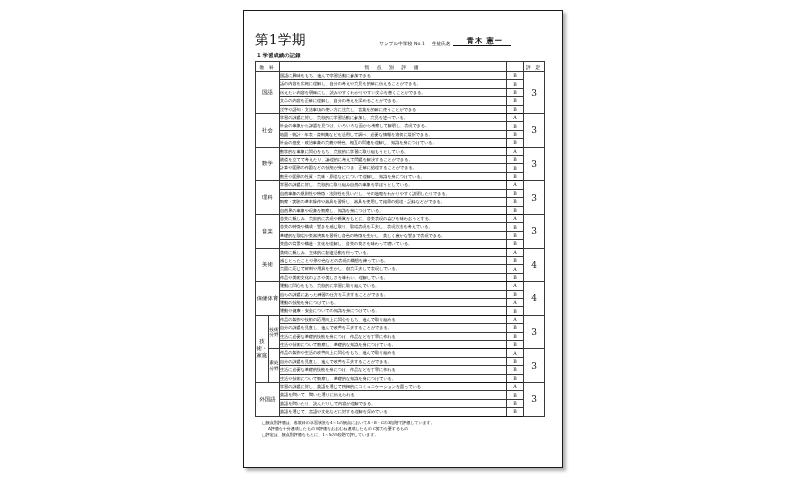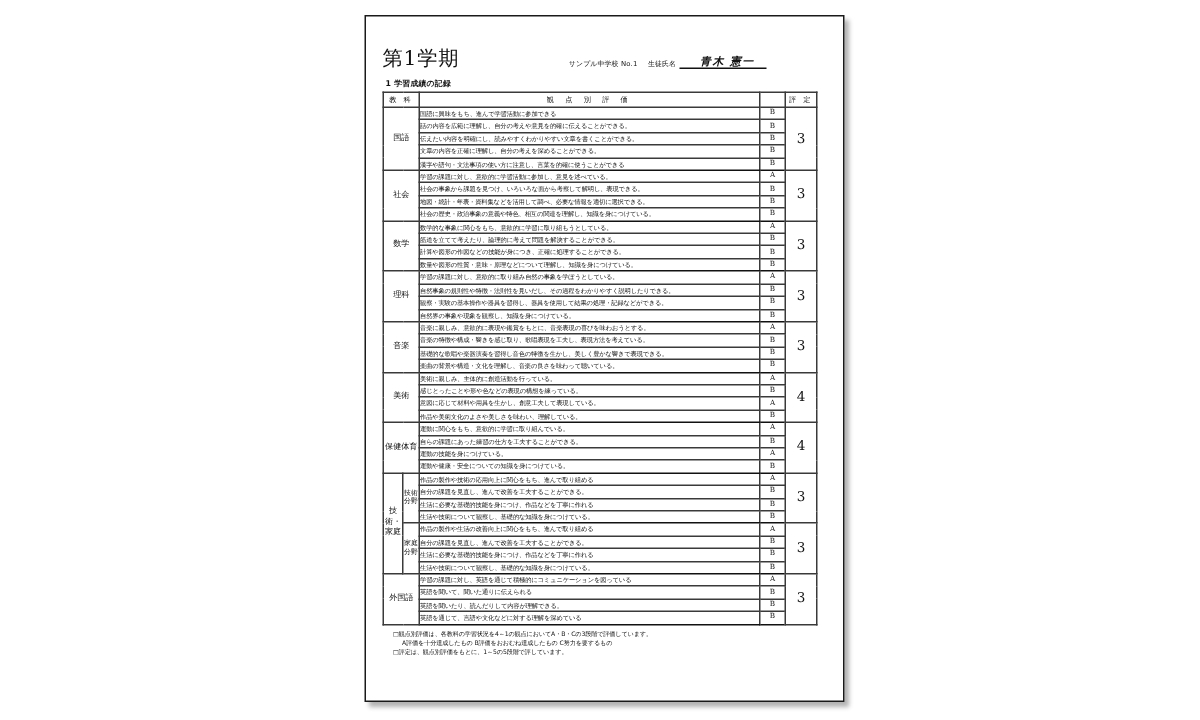--- a/index.html
+++ b/index.html
@@ -62,21 +62,20 @@
   }
   .school-name { margin-right: 7px; letter-spacing: .1px; }
   .student-lbl { margin-right: 2px; letter-spacing: .1px; }
   .student-name {
     font-size: 7.2px;
     font-weight: bold;
     border-bottom: 1.1px solid #111;
     padding: 0 8px 0 14px;
     letter-spacing: 1px;
     line-height: 8px;
-    font-style: italic;
   }
   
   .sec-head {
     font-size: 5.2px;
     font-weight: bold;
     color: #111;
     margin: 5px 0 2px 2px;
     letter-spacing: .2px;
   }
   

